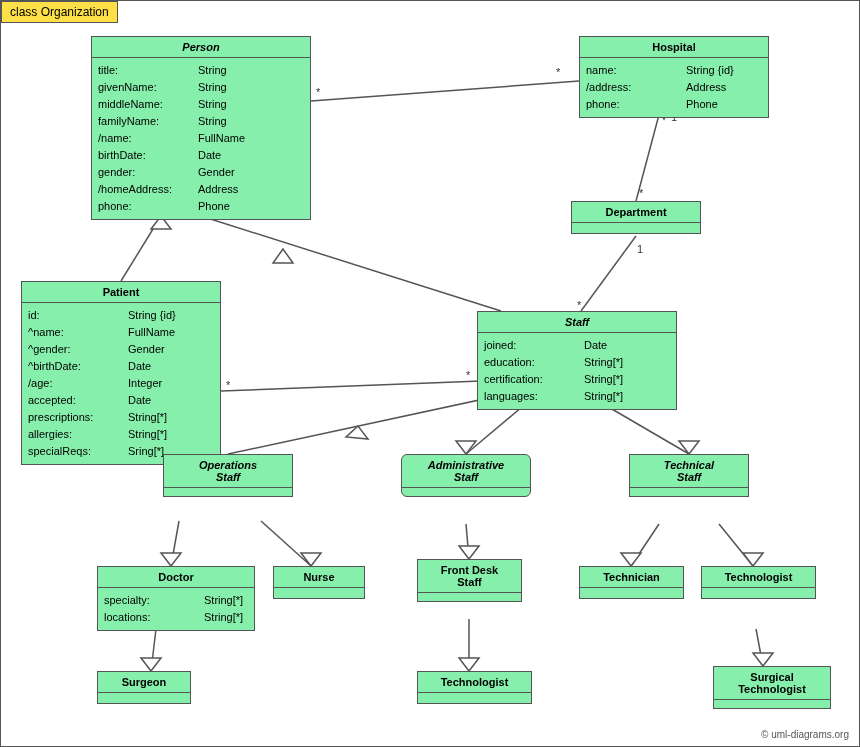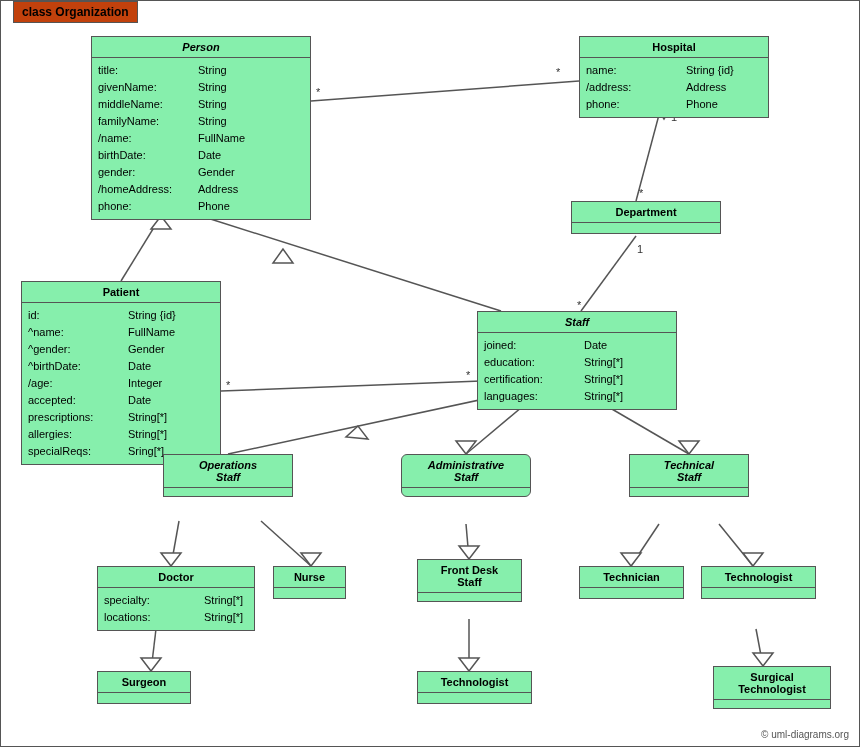--- a/index.html
+++ b/index.html
@@ -17,24 +17,23 @@
       height: 747px;
       position: relative;
       background: #fff;
       border: 1.5px solid #555;
     }
     .title-box {
       position: absolute;
       top: 0; left: 0;
       border: 1.5px solid #555;
       padding: 3px 8px;
-      background: #c2410c;
+      background: #fde047;
       font-size: 12px;
-      font-weight: bold;
-      margin-left: 12px;
+      font-weight: normal;
     }
     .uml-class {
       position: absolute;
       border: 1.5px solid #555;
       background: #86efac;
       text-align: left;
     }
     .uml-class .class-title {
       text-align: center;
       font-weight: bold;
@@ -236,21 +235,21 @@
           <span class="attr-name">allergies:</span>
           <span class="attr-type">String[*]</span>
         </div>
       <div class="attr-row">
           <span class="attr-name">specialReqs:</span>
           <span class="attr-type">Sring[*]</span>
         </div>
     </div>
   </div>
 
-  <div class="uml-class" style="left:570px; top:200px; width:150px;">
+  <div class="uml-class" style="left:570px; top:200px; width:130px;">
     <div class="class-title normal">Department</div>
     <div class="class-body" style="min-height:10px;"></div>
   </div>
 
   <div class="uml-class" style="left:476px; top:310px; width:200px;">
     <div class="class-title">Staff</div>
     <div class="class-body">
       <div class="attr-row">
           <span class="attr-name">joined:</span>
           <span class="attr-type">Date</span>
@@ -295,21 +294,21 @@
           <span class="attr-name">specialty:</span>
           <span class="attr-type">String[*]</span>
         </div>
       <div class="attr-row">
           <span class="attr-name">locations:</span>
           <span class="attr-type">String[*]</span>
         </div>
     </div>
   </div>
 
-  <div class="uml-class" style="left:272px; top:565px; width:73px;">
+  <div class="uml-class" style="left:272px; top:565px; width:92px;">
     <div class="class-title normal">Nurse</div>
     <div class="class-body" style="min-height:10px;"></div>
   </div>
 
   <div class="uml-class" style="left:416px; top:558px; width:105px; text-align:center;">
     <div class="class-title normal" style="white-space:pre-line;">Front Desk
 Staff</div>
     <div class="class-body" style="min-height:6px;"></div>
   </div>
 

